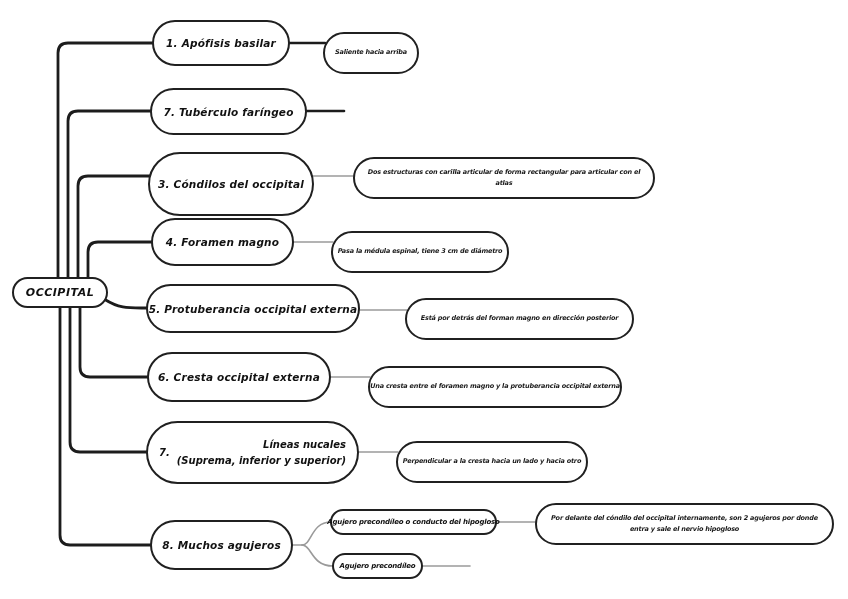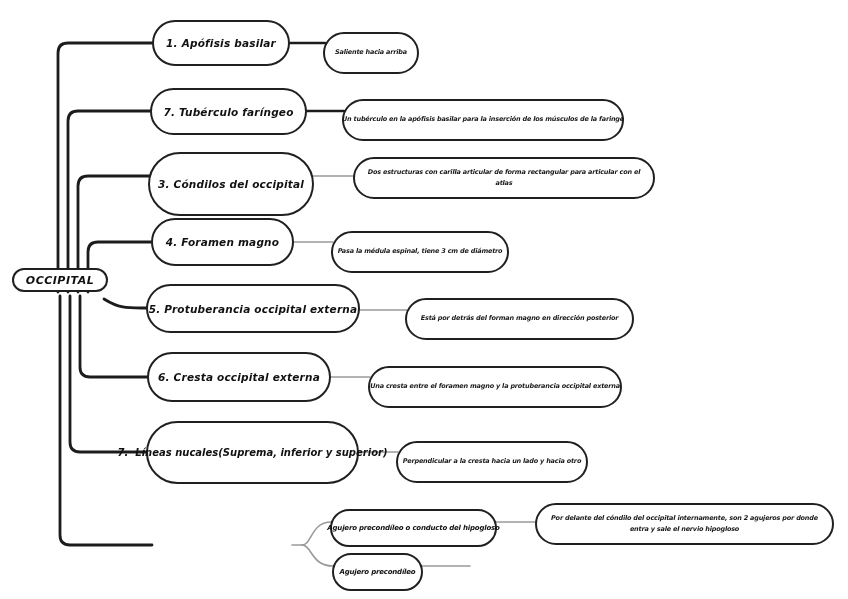--- a/index.html
+++ b/index.html
@@ -17,24 +17,24 @@
     display:flex;align-items:center;justify-content:center;text-align:center;
   }
   .main{font-size:10.5px;font-weight:bold;font-style:italic;letter-spacing:.2px;white-space:nowrap;}
   .root{font-size:11px;font-weight:bold;font-style:italic;letter-spacing:.5px;white-space:nowrap;}
   .detail{
     border-width:2px;font-size:6.5px;font-weight:bold;font-style:italic;
     letter-spacing:-0.2px;line-height:1.75;padding:19px 5px;color:#1a1a1a;
   }
   .one-line{white-space:nowrap;}
   .sub{border-width:2.2px;font-size:7px;font-weight:bold;font-style:italic;
-    letter-spacing:-0.2px;white-space:nowrap;padding:17px 4px;}
+    letter-spacing:-0.2px;white-space:nowrap;padding:5px 4px;}
   .n7-wrap{display:flex;align-items:center;justify-content:center;gap:7px;width:100%;}
   .n7-num{font-size:10px;font-weight:bold;font-style:italic;}
-  .n7-lines{display:flex;flex-direction:row;align-items:flex-end;font-size:10px;
+  .n7-lines{display:flex;flex-direction:column;align-items:flex-end;font-size:10px;
     font-weight:bold;font-style:italic;line-height:1.55;white-space:nowrap;}
 </style>
 </head>
 <body>
 
 <div id="stage">
 
   <svg id="connectors" width="848" height="599">
     <path class="tree" d="M58 292 L58 53 Q58 43 68 43 L154 43"></path>
     <path class="tree" d="M68 292 L68 121 Q68 111 78 111 L152 111"></path>
@@ -52,36 +52,33 @@
     <path class="link" d="M359 310 L407 310"></path>
     <path class="link" d="M330 377 L370 377"></path>
     <path class="link" d="M358 452 L398 452"></path>
     <path class="link" d="M292 545 L302 545"></path>
     <path class="link" d="M302 545 C312 545 311 522 331 522"></path>
     <path class="link" d="M302 545 C312 545 311 566 333 566"></path>
     <path class="link" d="M496 522 L537 522"></path>
     <path class="link" d="M422 566 L470 566"></path>
   </svg>
 
-  <div class="node root" style="left:12px;top:268px;width:96px;height:24px">
+  <div class="node root" style="left:12px;top:277px;width:96px;height:31px">
     <span>OCCIPITAL</span>
   </div>
 
   <div class="node main" style="left:152px;top:20px;width:138px;height:46px">
     <span>1. Apófisis basilar</span>
   </div>
   <div class="node detail one-line" style="left:323px;top:32px;width:96px;height:22px">
     <span>Saliente hacia arriba</span>
   </div>
 
   <div class="node main" style="left:150px;top:88px;width:157px;height:47px">
     <span>7. Tubérculo faríngeo</span>
-  </div>
-  <div class="node detail one-line" style="left:342px;top:99px;width:282px;height:23px">
-    <span>Un tubérculo en la apófisis basilar para la inserción de los músculos de la faringe</span>
   </div>
 
   <div class="node main" style="left:148px;top:152px;width:166px;height:64px">
     <span>3. Cóndilos del occipital</span>
   </div>
   <div class="node detail" style="left:353px;top:157px;width:302px;height:37px">
     <span>Dos estructuras con carilla articular de forma rectangular para articular con el atlas</span>
   </div>
 
   <div class="node main" style="left:151px;top:218px;width:143px;height:48px">
@@ -111,20 +108,23 @@
       <span class="n7-lines">
         <span>Líneas nucales</span>
         <span>(Suprema, inferior y superior)</span>
       </span>
     </div>
   </div>
   <div class="node detail one-line" style="left:396px;top:441px;width:192px;height:23px">
     <span>Perpendicular a la cresta hacia un lado y hacia otro</span>
   </div>
 
+  <div class="node main" style="left:150px;top:520px;width:143px;height:50px">
+    <span>8. Muchos agujeros</span>
+  </div>
 
   <div class="node sub" style="left:330px;top:509px;width:167px;height:26px">
     <span>Agujero precondíleo o conducto del hipogloso</span>
   </div>
   <div class="node detail" style="left:535px;top:503px;width:299px;height:38px">
     <span>Por delante del cóndilo del occipital internamente, son 2 agujeros por donde entra y sale el nervio hipogloso</span>
   </div>
 
   <div class="node sub" style="left:332px;top:553px;width:91px;height:26px">
     <span>Agujero precondíleo</span>

